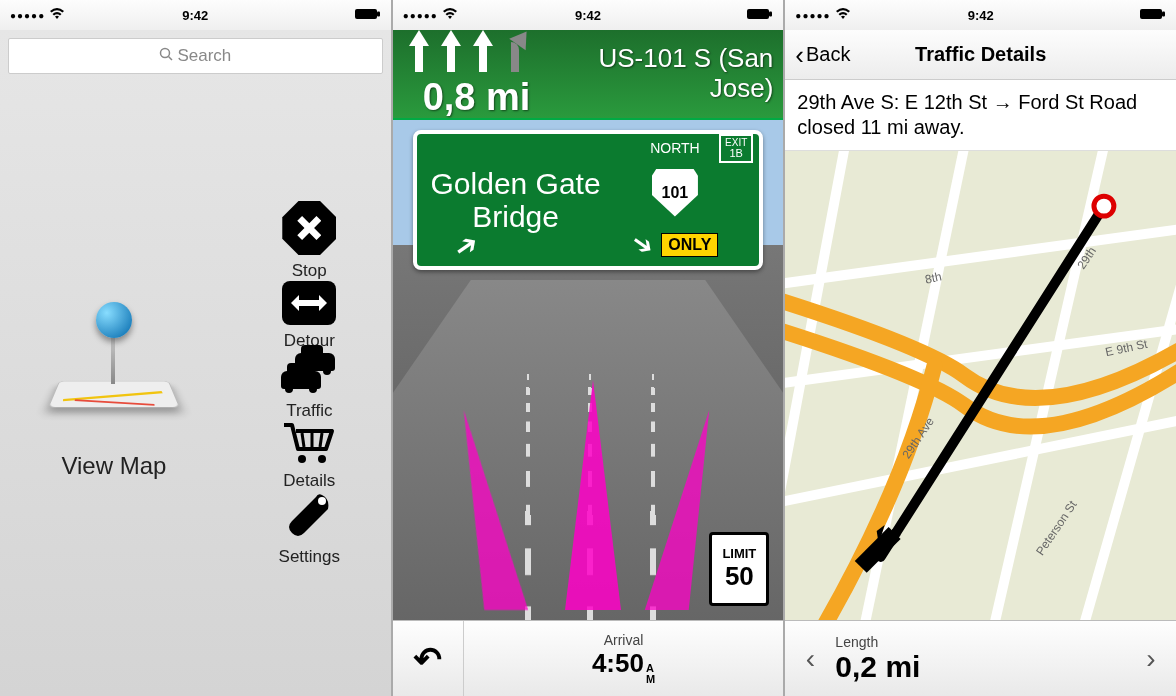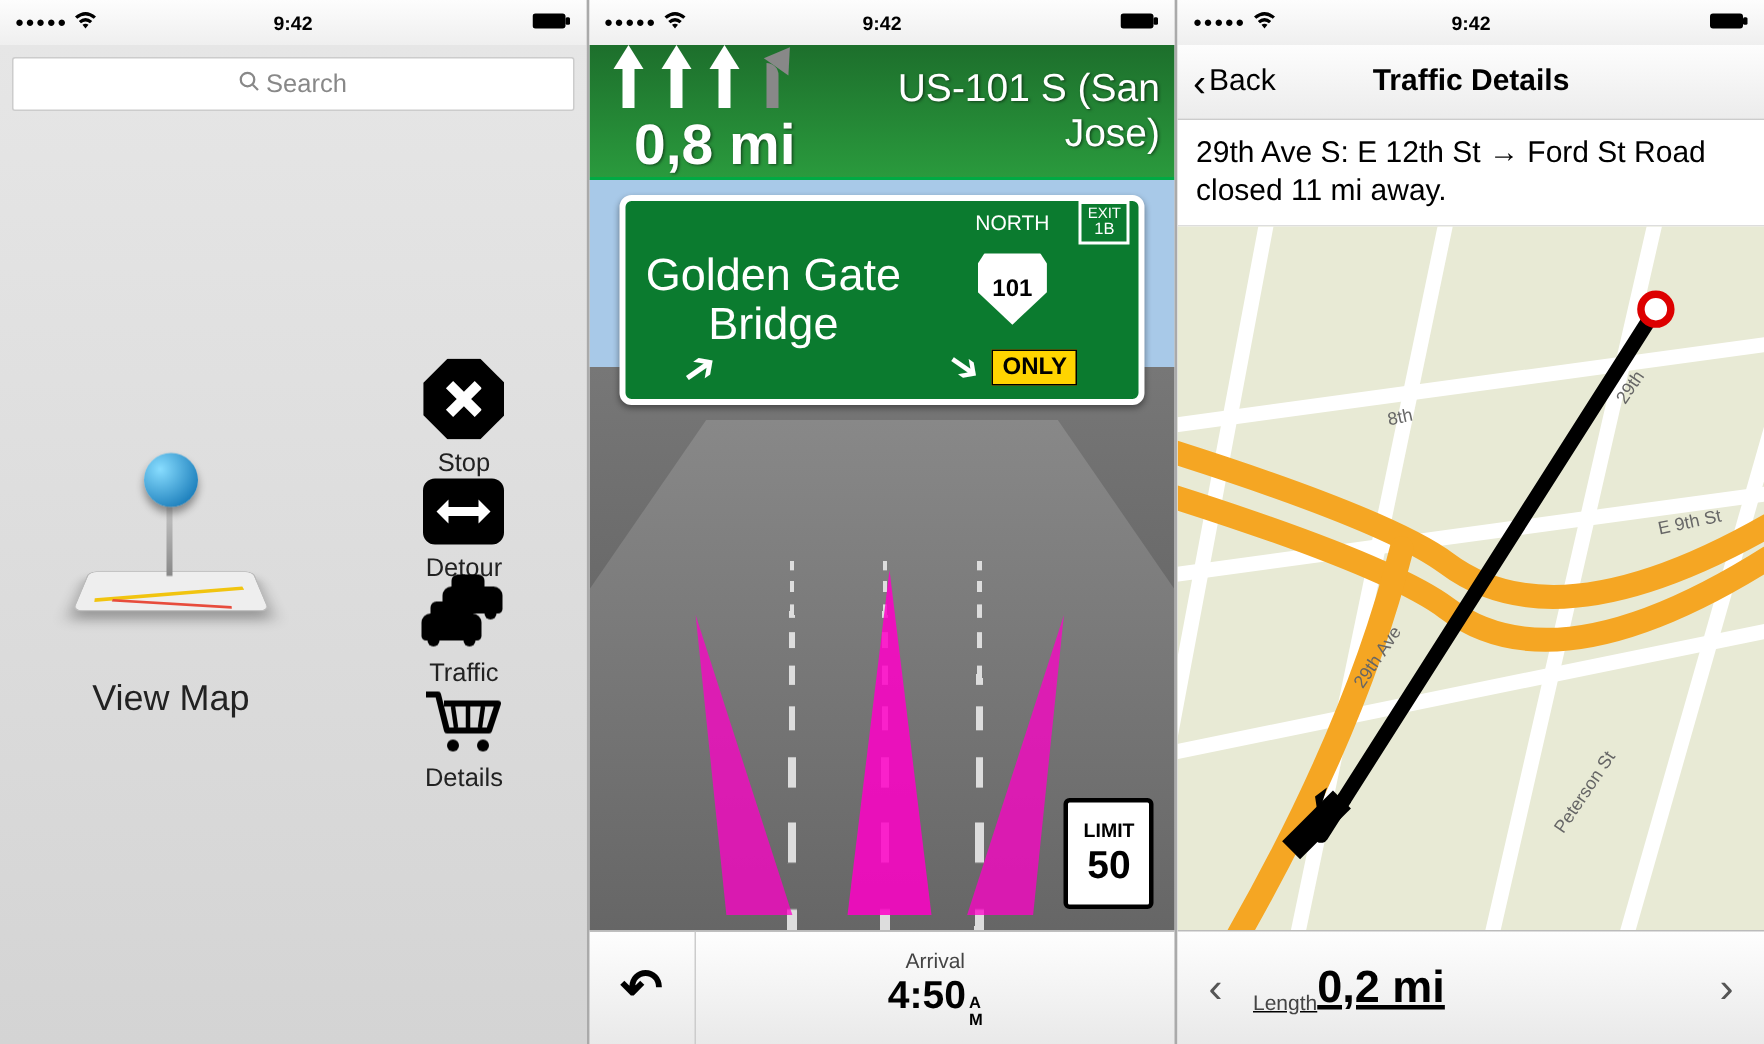--- a/index.html
+++ b/index.html
@@ -100,21 +100,21 @@
 .s3-header { height:50px; background:linear-gradient(#fdfdfd,#ececec); border-bottom:1px solid #ccc; display:flex; align-items:center; padding:0 10px; position:relative;}
 .back-btn { display:flex; align-items:center; color:#000; font-size:20px; cursor:pointer; gap:2px;}
 .s3-title { position:absolute; left:50%; transform:translateX(-50%); font-size:20px; font-weight:700;}
 .traffic-msg { background:#fff; padding:10px 12px; font-size:20px; line-height:1.25; border-bottom:1px solid #ddd;}
 .s3-map { flex:1; position:relative; background:#e8ead5; overflow:hidden;}
 .s3-map svg { position:absolute; inset:0; width:100%; height:100%; }
 .streetlbl { position:absolute; font-size:12px; color:#666; }
 
 .s3-bottom { height:76px; background:linear-gradient(#fefefe,#e9e9e9); display:flex; align-items:center; border-top:1px solid #bbb;}
 .s3-bottom .nav{ width:50px; display:flex; align-items:center; justify-content:center; font-size:28px; color:#555; cursor:pointer;}
-.s3-bottom .mid{ flex:1; display:flex; align-items:flex-end;text-decoration:underline;}
+.s3-bottom .mid{ flex:1; display:flex; flex-direction:column; align-items:flex-start;}
 .s3-bottom .mid .sl{ font-size:14px; color:#444;}
 .s3-bottom .mid .sv{ font-size:30px; font-weight:600;}
 
 .ishield { width:28px; height:28px; }
 </style>
 </head>
 <body>
 
 <div class="screens">
 
@@ -187,20 +187,29 @@
                   <path d="M2 4 L10 4 L16 28 L44 28 L50 10 L14 10" stroke="#000" stroke-width="4" fill="none" stroke-linejoin="round"></path>
                   <circle cx="20" cy="38" r="4" fill="#000"></circle>
                   <circle cx="40" cy="38" r="4" fill="#000"></circle>
                   <line x1="20" y1="12" x2="22" y2="26" stroke="#000" stroke-width="3"></line>
                   <line x1="30" y1="12" x2="30" y2="26" stroke="#000" stroke-width="3"></line>
                   <line x1="40" y1="12" x2="38" y2="26" stroke="#000" stroke-width="3"></line>
                 </svg>
           </div>
           <div class="label">Details</div>
         </div>
+        <div class="small-btn">
+          <div class="wrench-icon">
+            <svg viewBox="0 0 50 50">
+                  <path d="M38 4 Q46 8 44 18 L42 20 L20 42 Q14 48 8 42 Q2 36 8 30 L30 8 L32 6 Q34 2 38 4 Z M36 8 L40 12" fill="#000"></path>
+                  <circle cx="38" cy="10" r="4" fill="#fff"></circle>
+                </svg>
+          </div>
+          <div class="label">Settings</div>
+        </div>
       </div>
     </div>
   </div>
 </div>
 
 <div class="screen">
   <div class="status-bar">
     <div class="status-left">
           <span class="dots">●●●●●</span>
           <span><svg width="16" height="12" viewBox="0 0 16 12">

